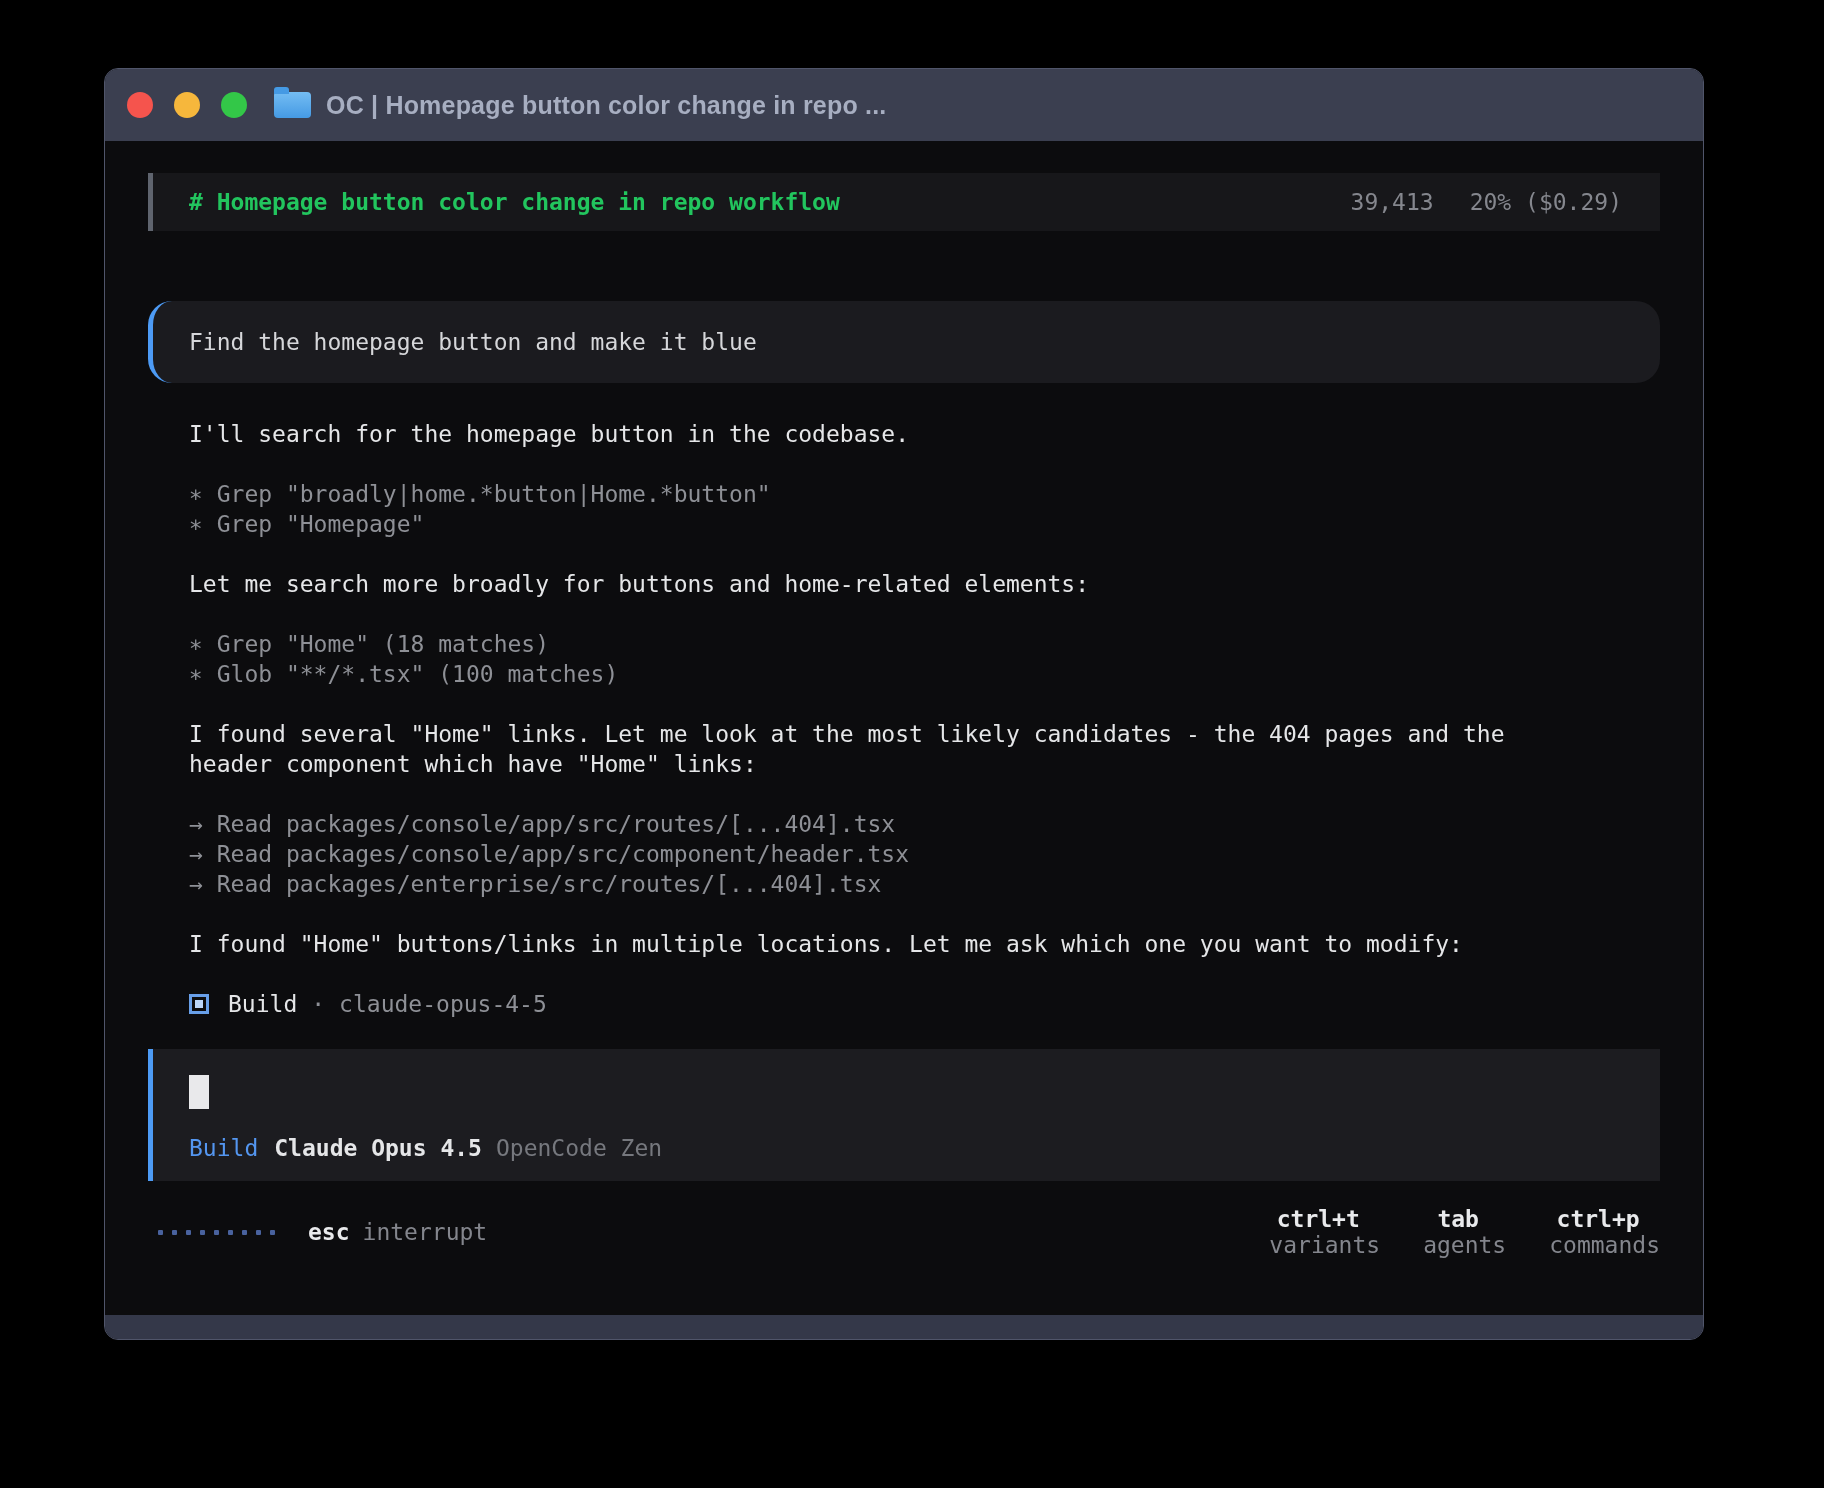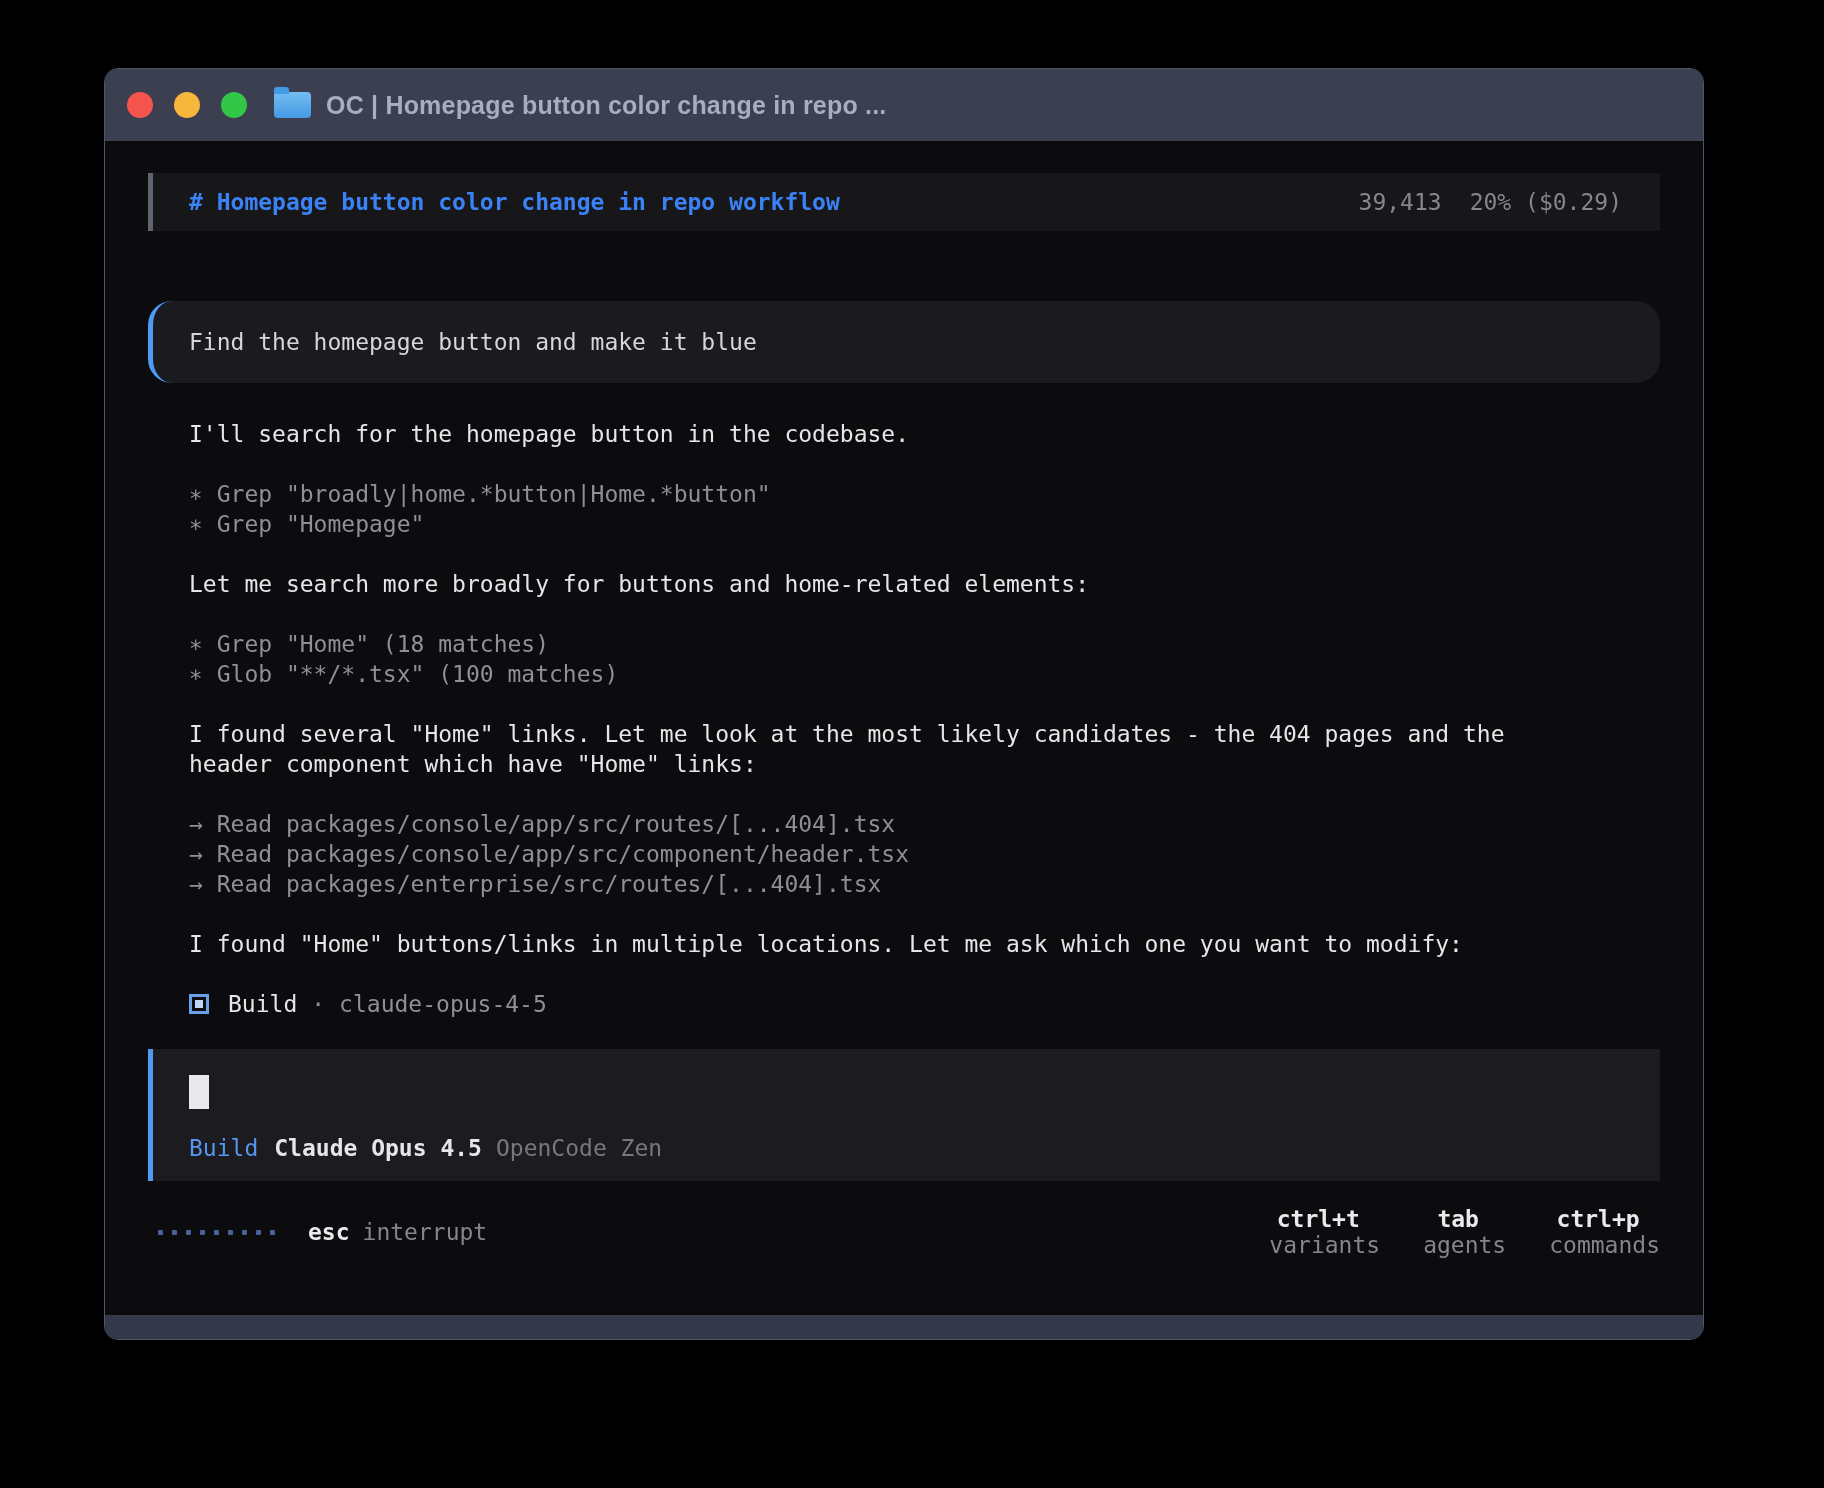--- a/index.html
+++ b/index.html
@@ -46,22 +46,22 @@
     padding: 32px 43px 0 43px;
     font-size: 23px;
   }
 
   .hbox {
     height: 58px; background: #17171a;
     border-left: 5px solid #5f646e;
     display: flex; align-items: center; justify-content: space-between;
     padding: 0 38px 0 36px;
   }
-  .htitle { color: #3b82f6; font-weight: bold; }
-  .hright { display: flex; gap: 28px; color: #85878e; }
+  .htitle { color: #22c55e; font-weight: bold; }
+  .hright { display: flex; gap: 36px; color: #85878e; }
 
   .ubox {
     height: 82px; margin-top: 70px;
     background: #1b1b1f; border-left: 5px solid #4d9bf5;
     display: flex; align-items: center; padding-left: 36px;
     color: #d6d7da;
     border-radius: 24px;
   }
 
   .msgs { margin-top: 36px; padding-left: 41px; line-height: 30px; }

